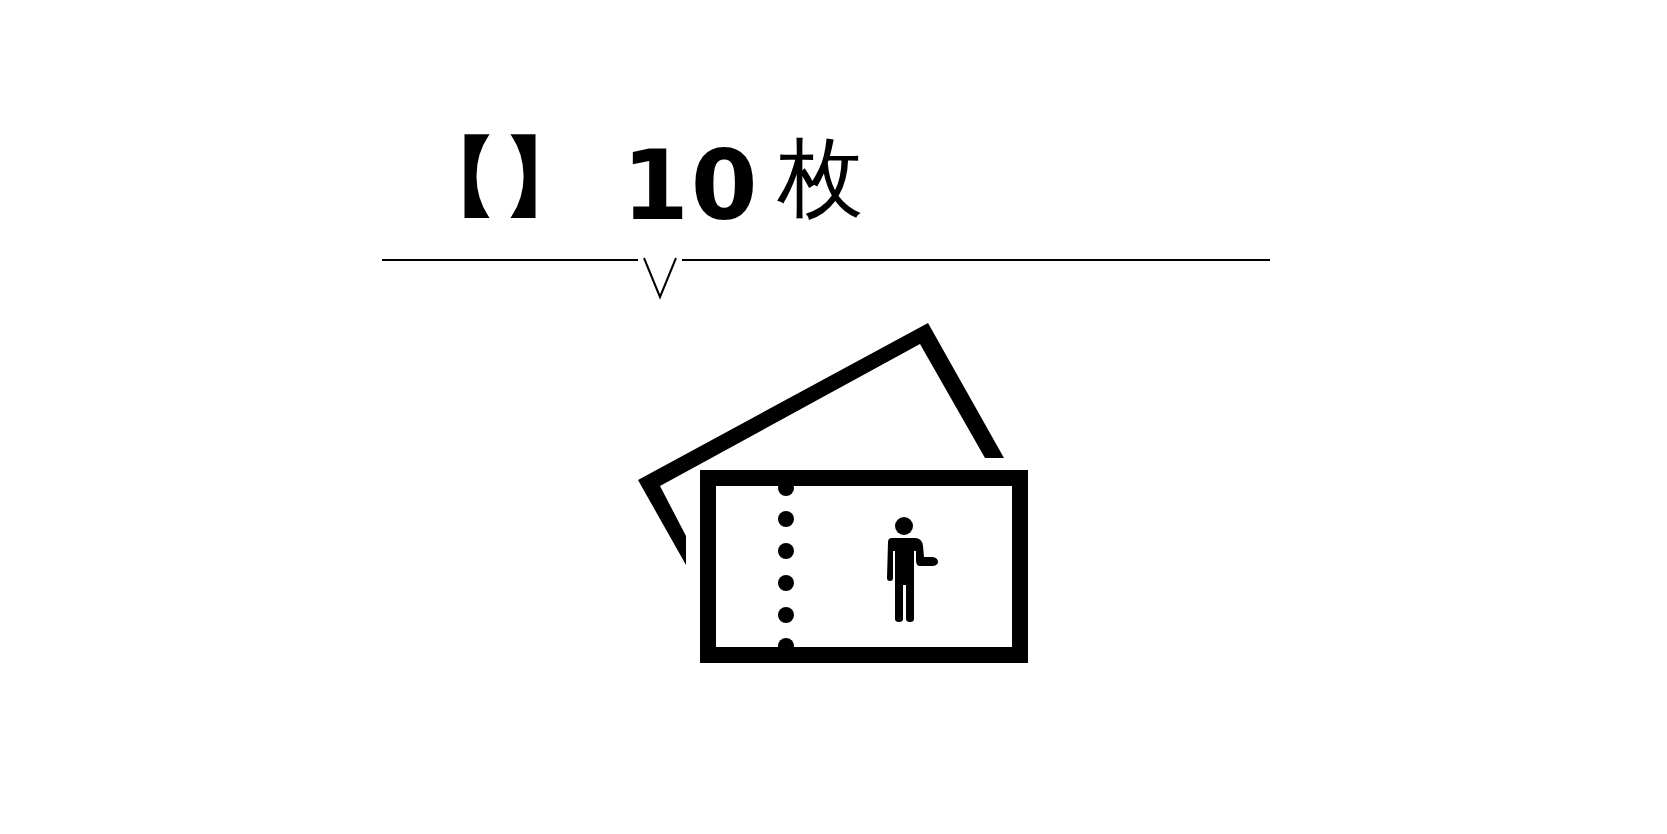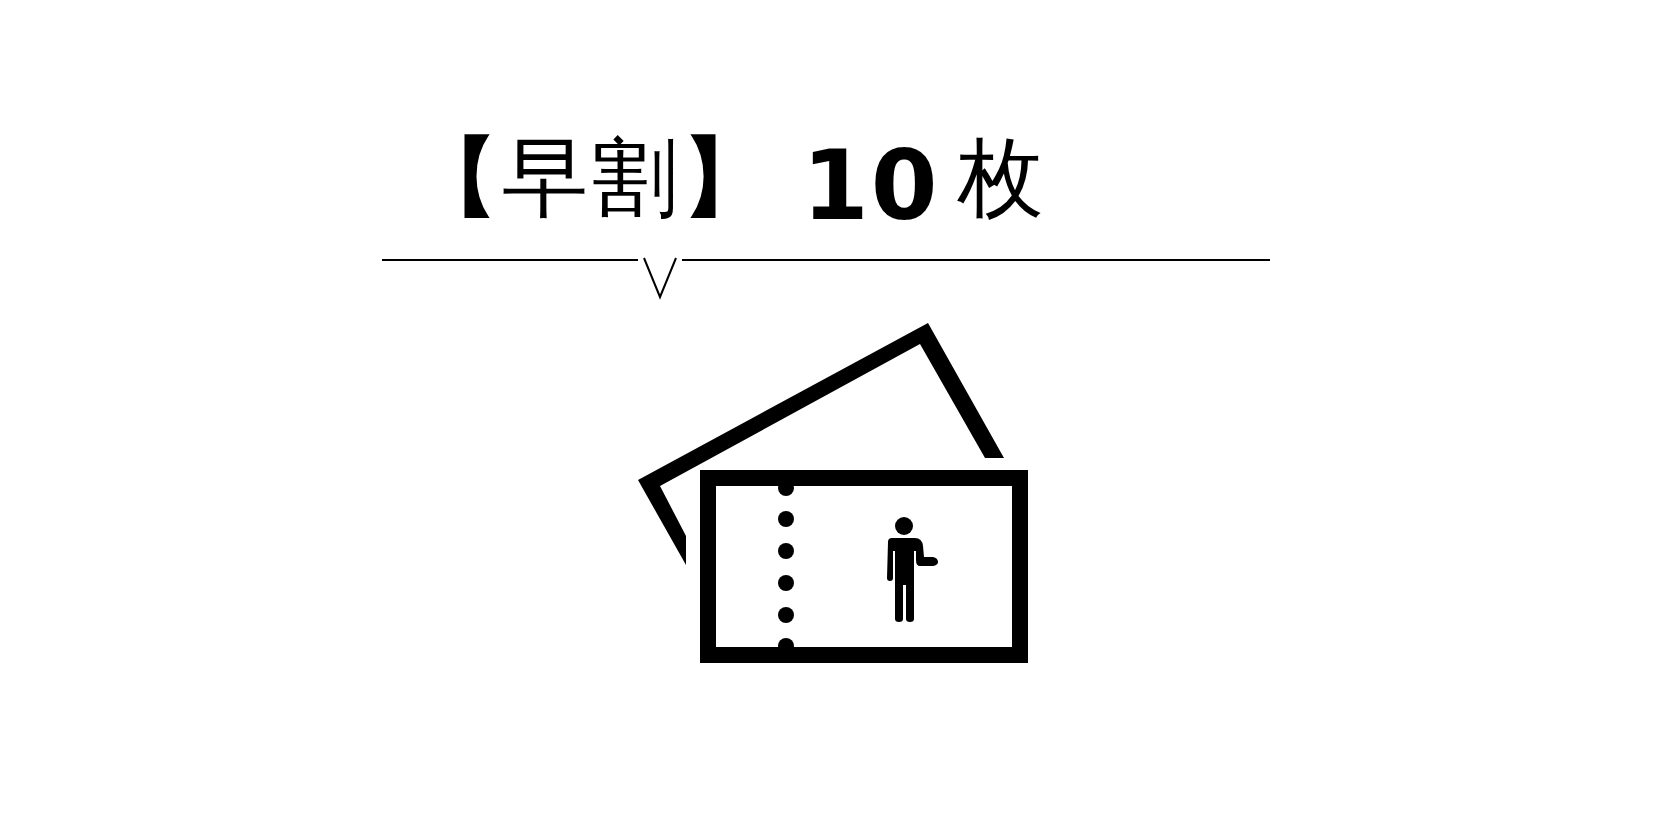--- a/index.html
+++ b/index.html
@@ -15,21 +15,20 @@
   .rule.left { left: 382px; width: 256px; }
   .rule.right { left: 682px; width: 588px; }
   .chevron { position: absolute; left: 640px; top: 255px; width: 40px; height: 46px; }
   .illustration { position: absolute; left: 0; top: 0; width: 1667px; height: 834px; }
 </style>
 </head>
 <body>
 
 <div class="title">
   <span class="part bracket">【</span>
-  <span class="part">早割</span>
   <span class="part bracket">】</span>
   <span class="gap"></span>
   <span class="num">10</span>
   <span class="part">枚</span>
 </div>
 
 <div class="rule left"></div>
 <div class="rule right"></div>
 <svg class="chevron" viewBox="0 0 40 46">
   <polyline points="4,3 20,42 36,3" fill="none" stroke="#000" stroke-width="2"></polyline>

